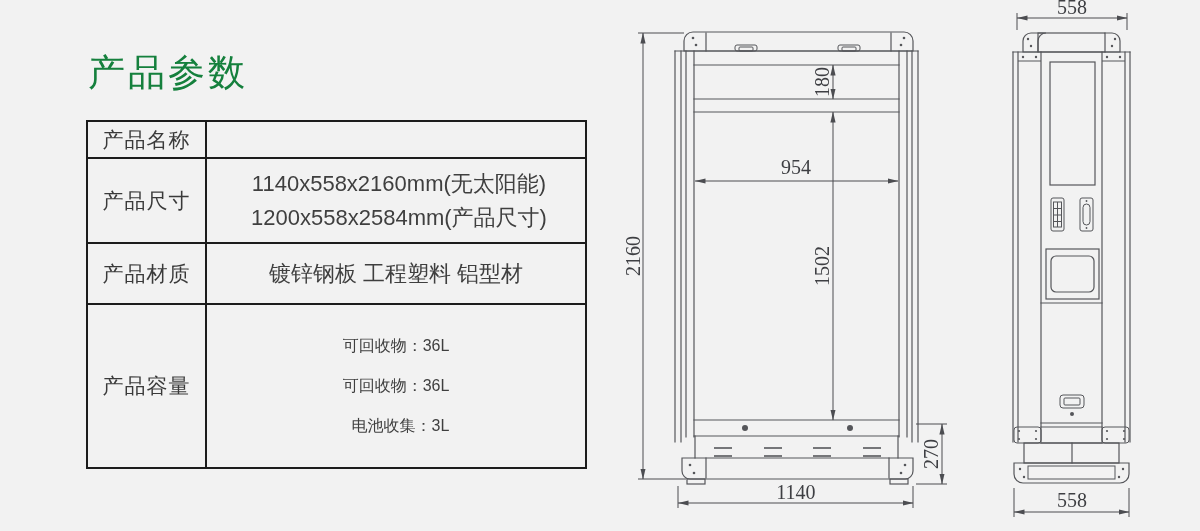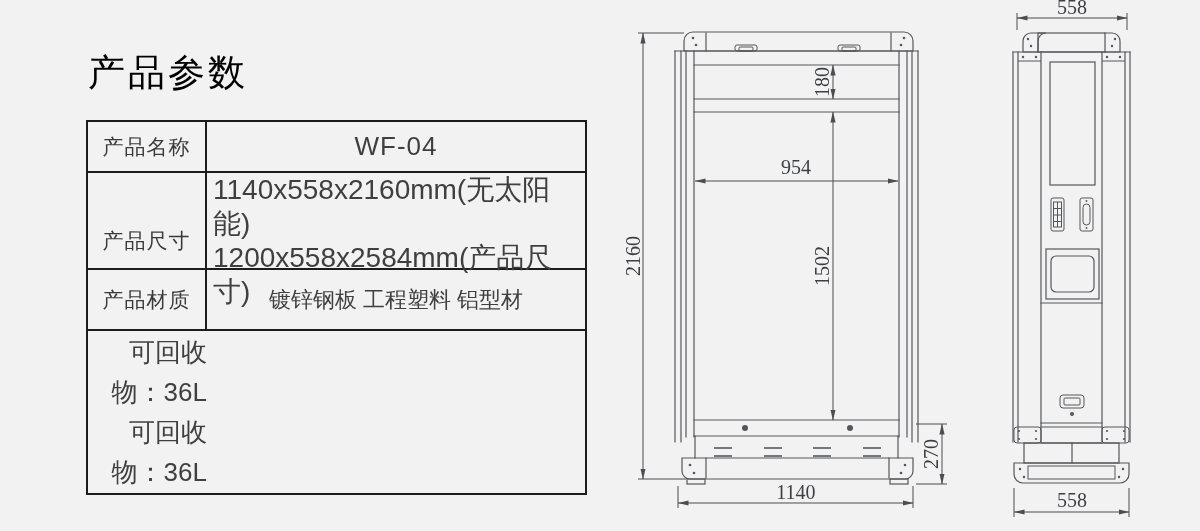--- a/index.html
+++ b/index.html
@@ -4,46 +4,46 @@
 <style>
   html,body{margin:0;padding:0;}
   .screen{
     position:relative; width:1200px; height:531px;
     background:#f2f2f2; overflow:hidden;
     font-family:"Liberation Sans", sans-serif;
     color:#3a3a3a;
   }
   .title{
     position:absolute; left:88px; top:48px; margin:0;
-    font-size:37px; font-weight:500; letter-spacing:3px; color:#000000;
+    font-size:37px; font-weight:500; letter-spacing:3px; color:#15803d;
   }
   
   .spec-table{
     position:absolute; left:86px; top:120px; width:497px;
     border:2px solid #1c1c1c;
   }
   .spec-row{display:grid; grid-template-columns:119px 1fr;}
   .spec-row + .spec-row{border-top:2px solid #1c1c1c;}
   .spec-label{
     border-right:2px solid #1c1c1c;
     display:flex; align-items:center; justify-content:center;
     font-size:21px; letter-spacing:1px; color:#3a3a3a;
   }
   .spec-value{
     display:flex; flex-direction:column; align-items:center; justify-content:center;
     font-size:22px; color:#3f3f3f;
   }
-  .row-1{height:49px;}
+  .row-1{height:35px;}
   .row-2{height:83px;gap:6px;}
-  .row-3{height:59px;margin-top:12px;}
+  .row-3{height:59px;}
   .row-4{height:162px;}
   .row-1 .spec-value{font-size:26px; letter-spacing:1px;}
-  .row-2 .spec-value{font-size:28px; line-height:34px;}
+  .row-2 .spec-value{font-size:22px; line-height:34px;}
   .row-3 .spec-value{font-size:22px;}
-  .capacity-block{text-align:right; font-size:26px; line-height:40px;}
+  .capacity-block{text-align:right; font-size:16px; line-height:40px;}
   
   .drawing{position:absolute; left:600px; top:0; width:600px; height:531px;}
   .drawing svg{display:block;}
   .st{stroke:#55565a; stroke-width:1.2; fill:none; stroke-linecap:square;}
   .st-thin{stroke:#55565a; stroke-width:1; fill:none;}
   .vent{stroke:#55565a; stroke-width:1.6; fill:none;}
   .dot{fill:#55565a; stroke:none;}
   .dim{stroke:#4c4d51; stroke-width:1; fill:none;}
   .dim-text{
     font-family:"Liberation Serif", serif;
@@ -54,38 +54,39 @@
 </head>
 <body>
 
 <div class="screen">
 
   <h1 class="title">产品参数</h1>
 
   <div class="spec-table">
     <div class="spec-row row-1">
       <div class="spec-label">产品名称</div>
-      <div class="spec-value">WF-04</div>
     </div>
     <div class="spec-row row-2">
       <div class="spec-label">产品尺寸</div>
       <div class="spec-value">
         <div>1140x558x2160mm(无太阳能)</div>
         <div>1200x558x2584mm(产品尺寸)</div>
       </div>
     </div>
     <div class="spec-row row-3">
       <div class="spec-label">产品材质</div>
       <div class="spec-value">镀锌钢板 工程塑料 铝型材</div>
     </div>
     <div class="spec-row row-4">
+      <div class="spec-label">产品容量</div>
       <div class="spec-value">
         <div class="capacity-block">
           <div>可回收物：36L</div>
           <div>可回收物：36L</div>
+          <div>电池收集：3L</div>
         </div>
       </div>
     </div>
   </div>
 
   <div class="drawing">
     <svg width="600" height="531" viewBox="600 0 600 531" xmlns="http://www.w3.org/2000/svg">
       <defs>
         <marker id="arw" viewBox="0 0 11 7" markerWidth="11" markerHeight="7" refX="10.5" refY="3.5" orient="auto-start-reverse" markerUnits="userSpaceOnUse">
           <path d="M11 3.5 L0 0.9 L0 6.1 Z"></path>

